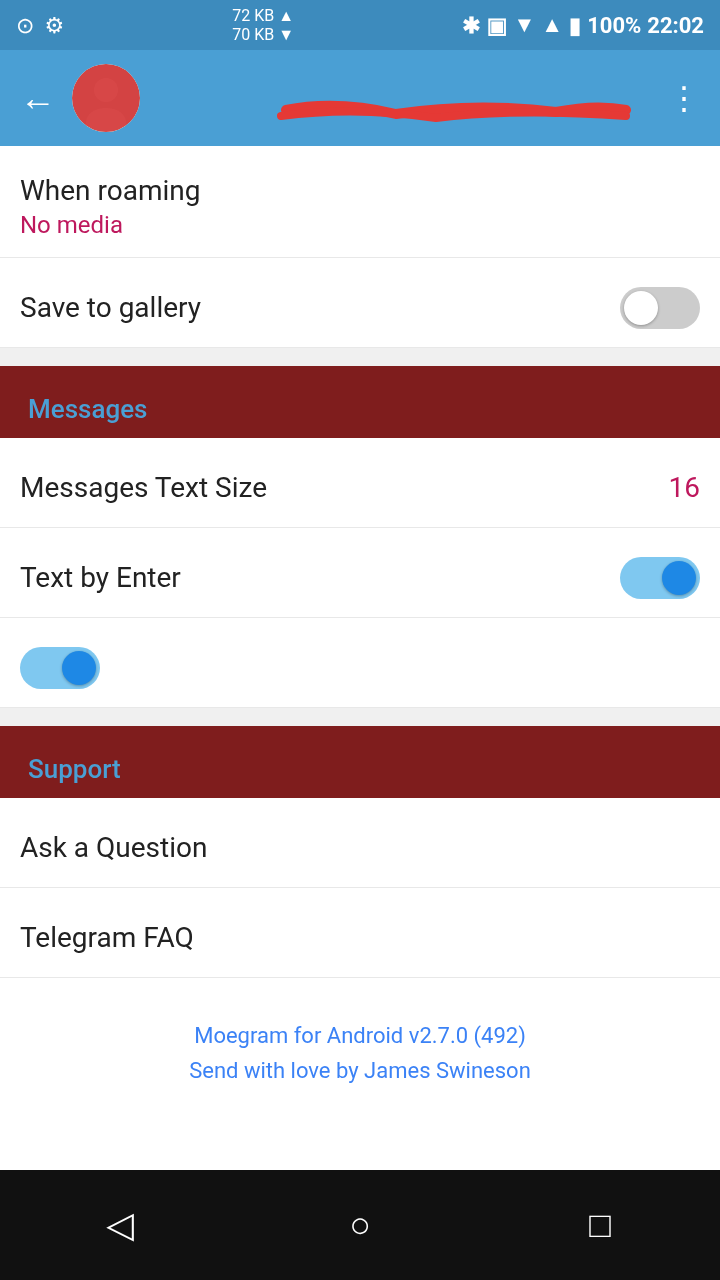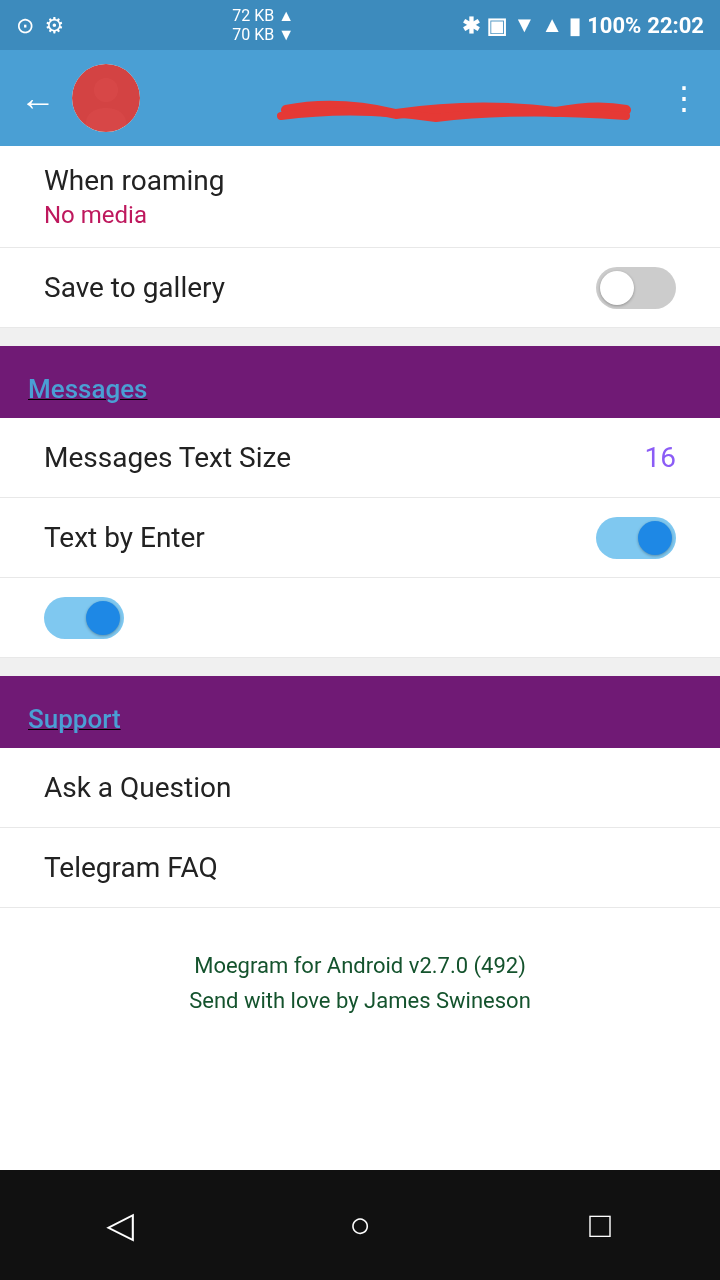--- a/index.html
+++ b/index.html
@@ -116,39 +116,40 @@
       background: #f0f0f0;
     }
 
     
     .setting-row {
       background: white;
       min-height: 80px;
       display: flex;
       align-items: center;
       justify-content: space-between;
-      padding: 18px 44px;
+      padding: 18px 20px;
       border-bottom: 1px solid #e8e8e8;
+      margin-top: 10px;
     }
     .setting-row-label {
       font-size: 28px;
       color: #222;
     }
     .setting-row-sublabel {
       font-size: 24px;
       color: #be185d;
       margin-top: 4px;
     }
     .setting-row-left {
       display: flex;
       flex-direction: column;
     }
     .setting-row-value {
       font-size: 28px;
-      color: #8b5cf6;
+      color: #be185d;
       font-weight: 400;
     }
 
     
     .toggle {
       width: 80px;
       height: 42px;
       border-radius: 21px;
       position: relative;
       cursor: pointer;
@@ -175,38 +176,37 @@
       background: white;
     }
     .toggle.on .toggle-thumb {
       left: 42px;
       background: #1e88e5;
     }
 
     
     .section-header {
       padding: 28px 28px 14px 28px;
-      background: #701a75;
-      text-decoration: underline;
+      background: #7f1d1d;
     }
     .section-header-label {
       font-size: 26px;
       color: #4a9fd4;
       font-weight: 500;
     }
 
     
     .footer {
       background: white;
       padding: 40px 28px 30px 28px;
       text-align: center;
     }
     .footer-text {
       font-size: 22px;
-      color: #14532d;
+      color: #3b82f6;
       line-height: 1.6;
     }
 
     
     .nav-bar {
       height: 110px;
       background: #111;
       display: flex;
       align-items: center;
       justify-content: space-around;

